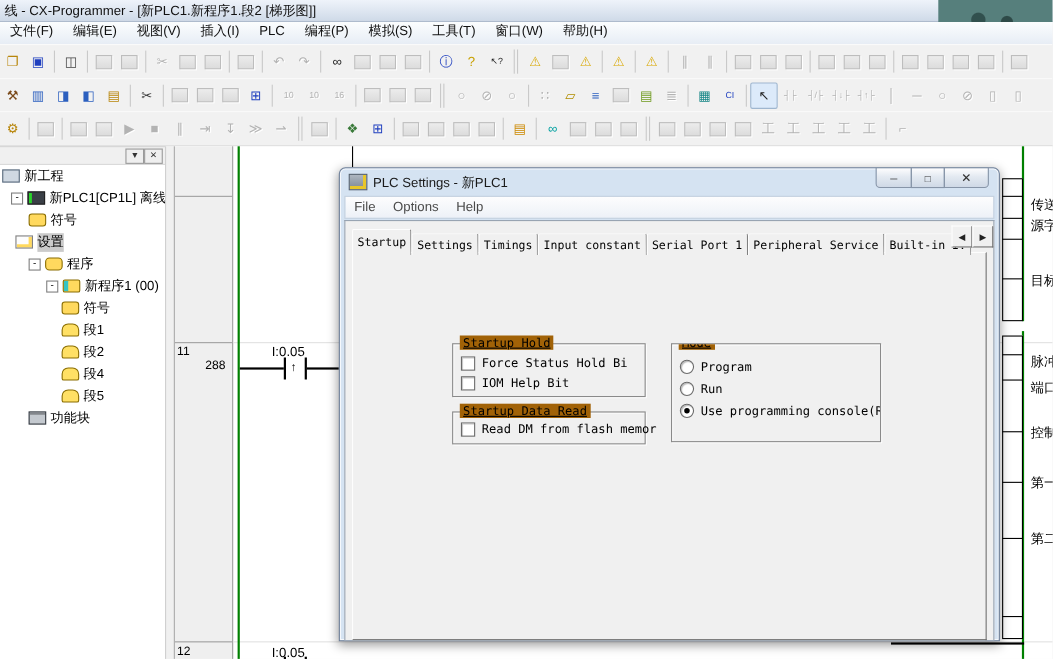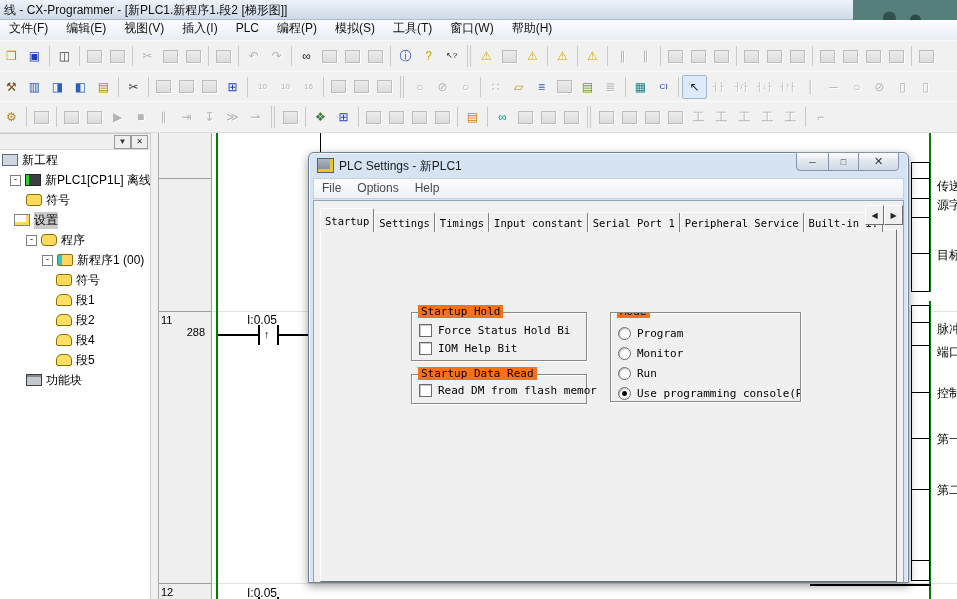--- a/index.html
+++ b/index.html
@@ -88,21 +88,21 @@
     padding:4px 4px 3px 4px;background:#f0f0f0;border:1px solid #808080;border-bottom:none;
     border-top-color:#fdfdfd;border-left-color:#fdfdfd;border-radius:2px 2px 0 0;vertical-align:bottom;}
   .tab.active{position:relative;top:0px;padding-top:6px;padding-bottom:5px;z-index:3;}
   #tabarrows{position:absolute;right:0;top:4px;display:flex;z-index:4;}
   .tarr{width:17px;height:18px;background:#f0f0f0;border:1px solid;border-color:#fdfdfd #707070 #707070 #fdfdfd;
     font-size:8px;display:flex;align-items:center;justify-content:center;color:#222;}
   #tabpanel{position:absolute;left:6px;top:28px;right:6px;bottom:0;background:#f0f0f0;
     border:1px solid;border-color:#fdfdfd #707070 #707070 #fdfdfd;}
   .grp{position:absolute;border:1px solid #8a8a8a;box-shadow:inset 1px 1px 0 #fff,1px 1px 0 #fff;
     font-family:"DejaVu Sans Mono",monospace;font-size:11px;color:#000;box-sizing:border-box;}
-  .grp .legend{position:absolute;top:-8px;left:6px;background:#f97316;padding:0 3px;white-space:nowrap;}
+  .grp .legend{position:absolute;top:-8px;left:6px;background:#a16207;padding:0 3px;white-space:nowrap;text-decoration:underline;}
   .opt{display:flex;align-items:center;margin:0 0 0 7px;white-space:nowrap;}
   .cbx{width:11px;height:11px;border:1px solid #6a6a6a;background:#fff;box-shadow:inset 1px 1px 0 #c8c8c8;
     flex:none;margin-right:6px;}
   .rad{width:11px;height:11px;border:1px solid #6a6a6a;border-radius:50%;background:#fff;flex:none;
     margin-right:6px;position:relative;box-shadow:inset 1px 1px 1px #bbb;}
   .rad.sel::after{content:"";position:absolute;left:3px;top:3px;width:5px;height:5px;border-radius:50%;background:#000;}
 </style>
 </head>
 <body>
 
@@ -629,24 +629,20 @@
             </div>
           </div>
         <div class="grp" id="grp-mode" style="left:289px;top:82px;width:191px;height:90px;overflow:hidden">
           <span class="legend">Mode</span>
         <div class="opt" style="margin-top: 14px;">
               <span class="rad"></span>
               <span>Program</span>
             </div>
             <div class="opt" style="margin-top: 7px;">
               <span class="rad"></span>
-              <span>Monitor</span>
-            </div>
-            <div class="opt" style="margin-top: 7px;">
-              <span class="rad"></span>
               <span>Run</span>
             </div>
             <div class="opt" style="margin-top: 7px;">
               <span class="rad sel"></span>
               <span>Use programming console(Run</span>
             </div>
           </div>
       </div>
     </div>
   </div>

